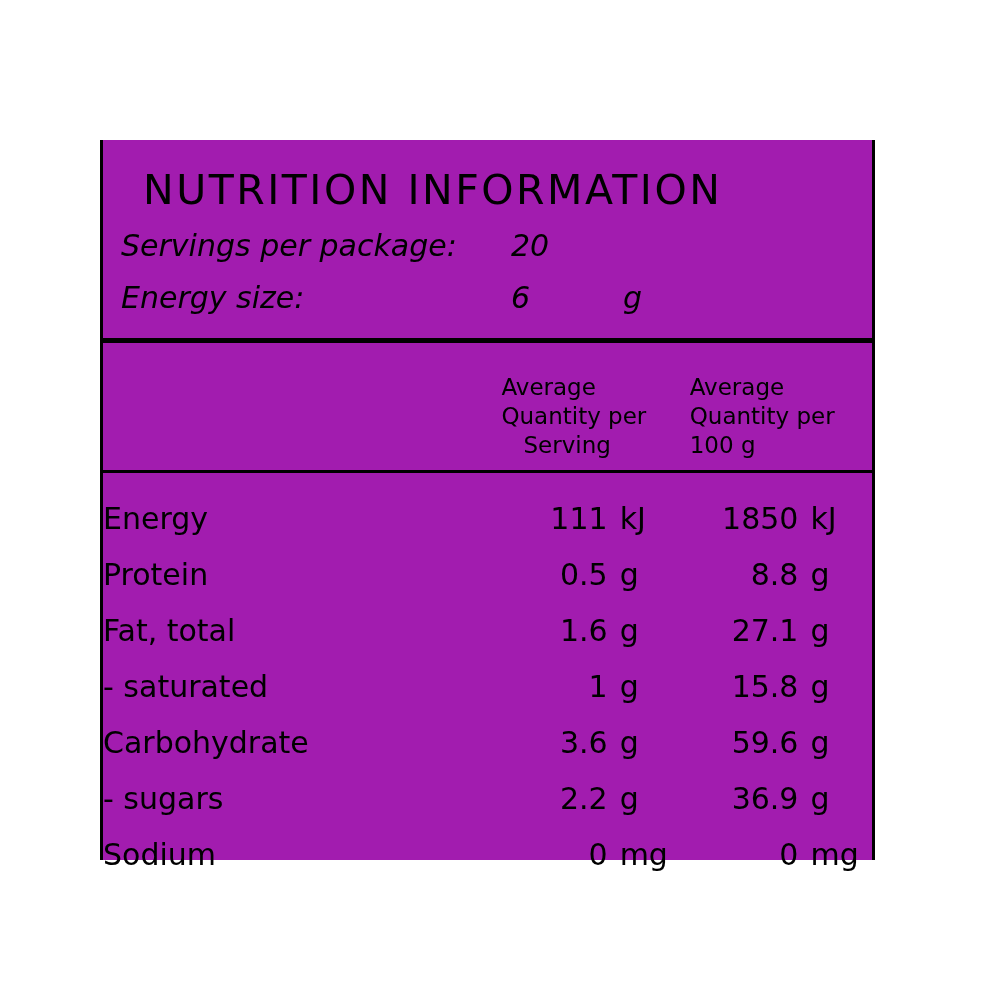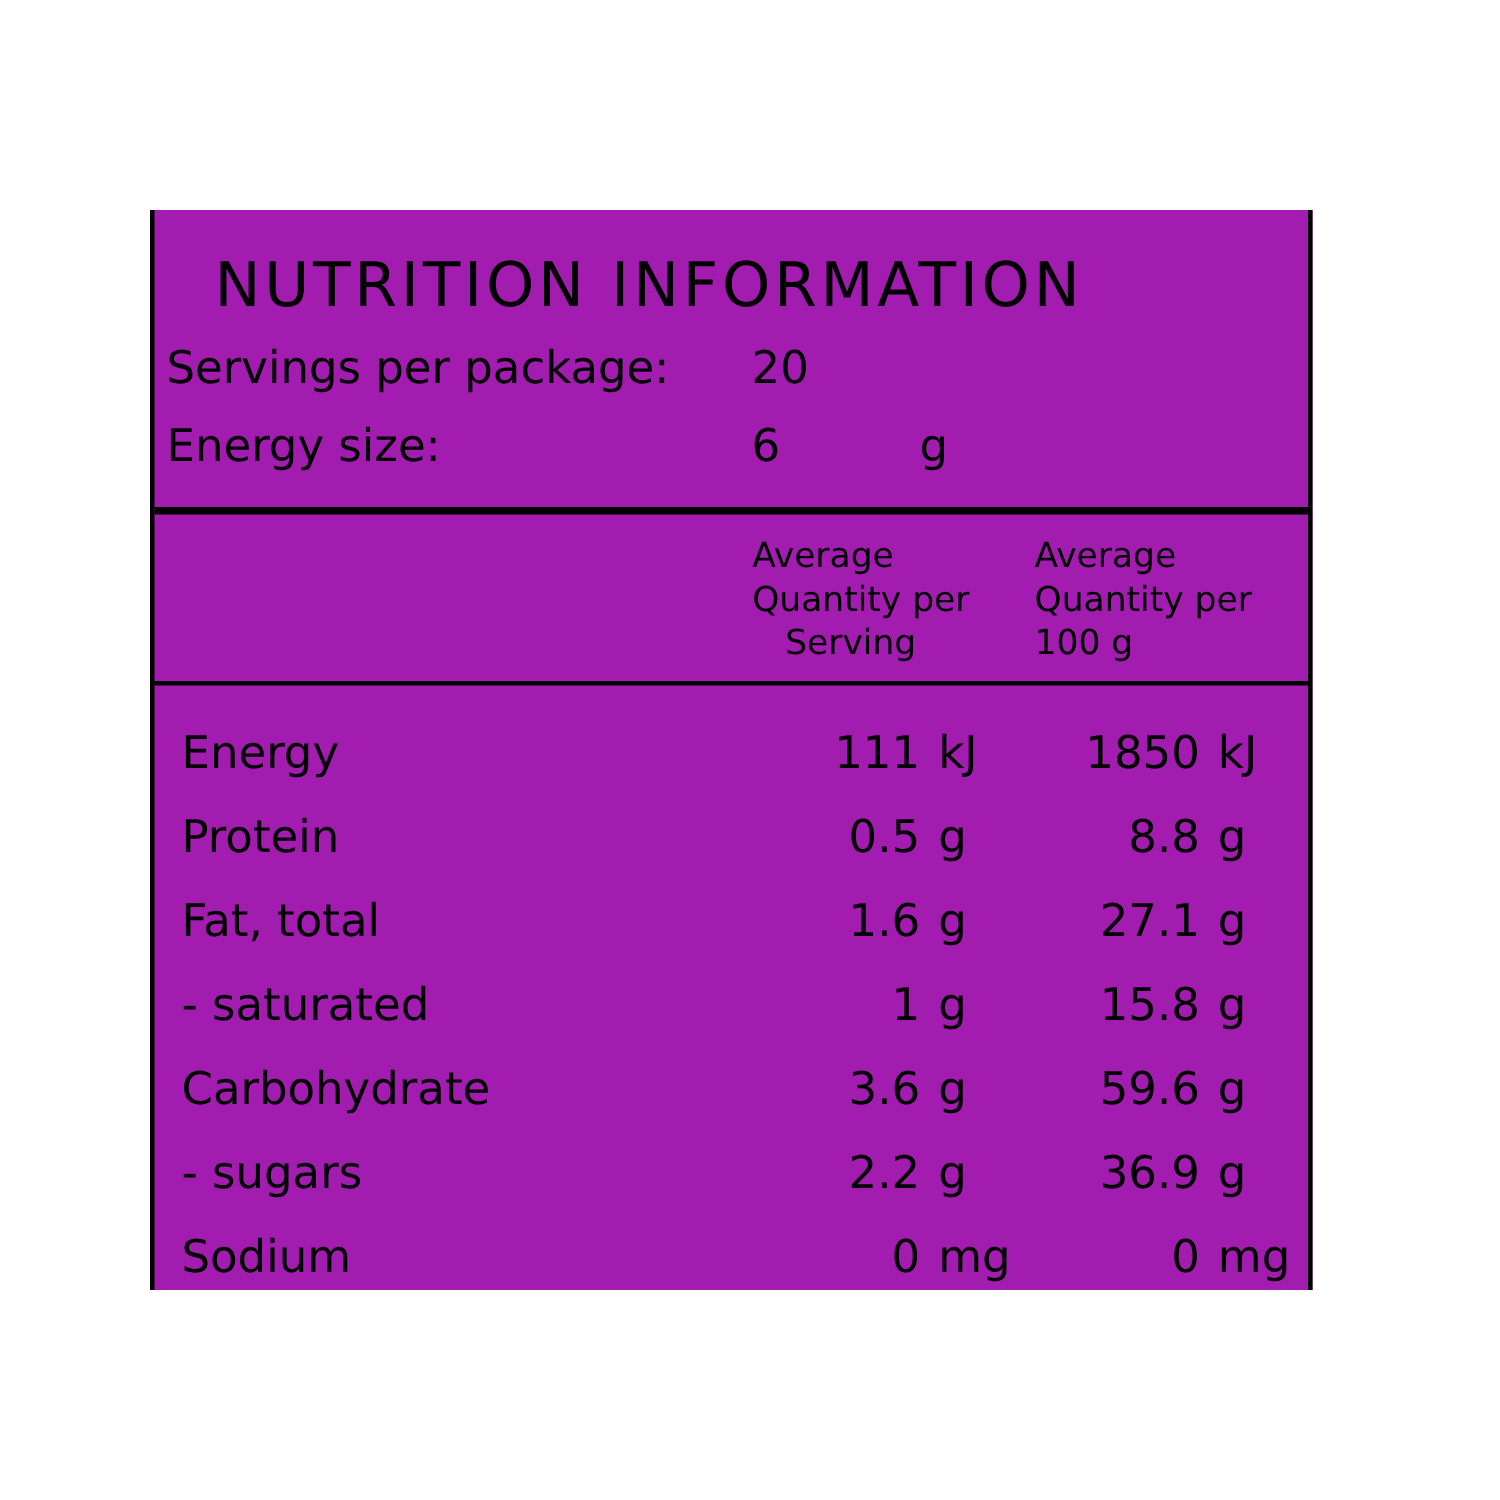--- a/index.html
+++ b/index.html
@@ -29,22 +29,23 @@
 
   .title {
     font-size: 41px;
     letter-spacing: 2.5px;
     font-weight: 400;
     padding: 26px 0 0 40px;
     white-space: nowrap;
   }
 
   .servings {
-    padding-left: 8px;
+    padding-left: 18px;
     padding-top: 14px;
+    font-style: italic;
   }
   .srow {
     display: flex;
     align-items: baseline;
     font-size: 30px;
     height: 52px;
   }
   .srow .lbl { width: 390px; }
   .srow .val { width: 70px; text-align: left; }
   .srow .unit { padding-left: 42px; }
@@ -63,25 +64,24 @@
     box-sizing: border-box;
   }
   .headrow .hname { width: 380px; }
   .headrow .hcol {
     width: 185px;
     font-size: 23px;
     line-height: 29px;
     text-align: left;
     padding-left: 6px;
   }
-  .headrow .hcol .c1 { display: block; }
+  .headrow .hcol .c1 { display: block; margin-top: 16px; }
   .headrow .hcol.col-serving .c3 { display: block; padding-left: 22px; }
 
   .rows {
-    padding-left: 18px;
   }
   .nrow {
     display: flex;
     align-items: baseline;
     font-size: 30px;
     height: 56px;
   }
   .nrow .name { width: 390px; }
   .nrow .num {
     width: 118px;

